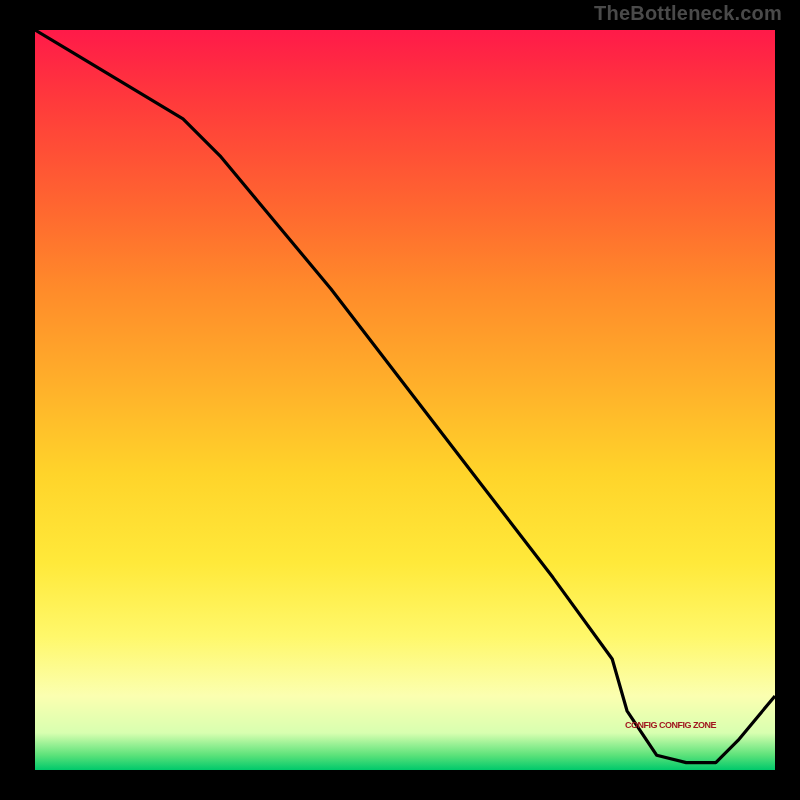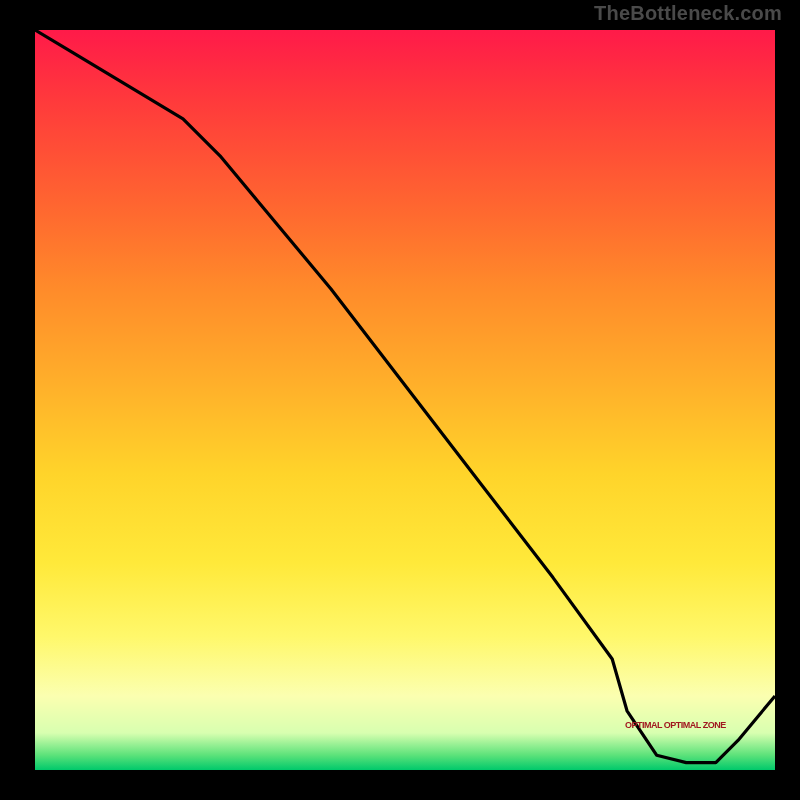--- a/index.html
+++ b/index.html
@@ -73,15 +73,15 @@
 <div class="frame">
 
   <div class="attribution">TheBottleneck.com</div>
 
   <div class="plot-area"></div>
 
   <svg class="line-layer" viewBox="0 0 740 740" preserveAspectRatio="none">
     <path fill="none" stroke="#000" stroke-width="3.2" stroke-linejoin="round" d="M0.0 0.0 L37.0 22.2 L74.0 44.4 L111.0 66.6 L148.0 88.8 L185.0 125.8 L222.0 170.2 L296.0 259.0 L370.0 355.2 L444.0 451.4 L518.0 547.6 L577.2 629.0 L592.0 680.8 L621.6 725.2 L651.2 732.6 L680.8 732.6 L703.0 710.4 L740.0 666.0" id="curve-path"></path>
   </svg>
 
-  <div class="legend-text">OPTIMAL OPTIMAL ZONE</div>
+  <div class="legend-text">CONFIG CONFIG ZONE</div>
 
 </div>
 
 </body></html>

